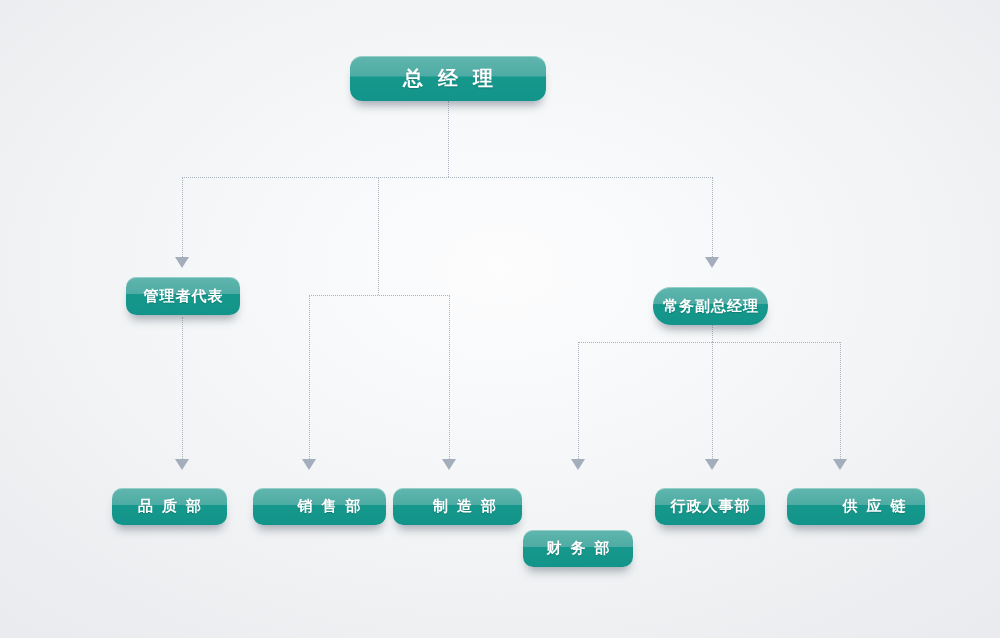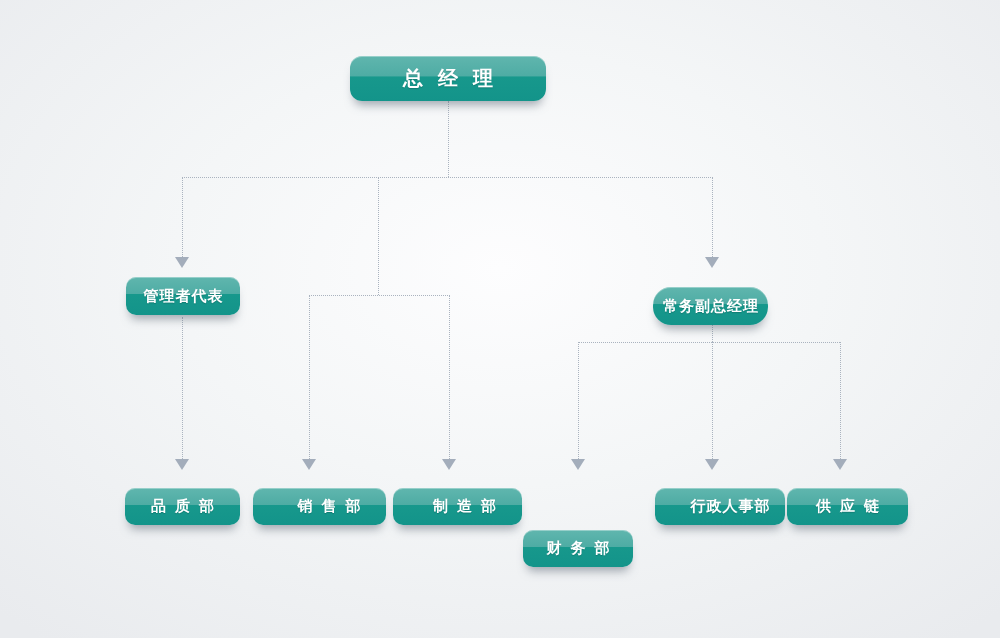--- a/index.html
+++ b/index.html
@@ -87,32 +87,32 @@
     <span class="lbl">总经理</span>
   </div>
 
   <div class="node node-mid tight" style="left:126px; top:277px; width:114px; height:38px;">
     <span class="lbl">管理者代表</span>
   </div>
   <div class="node node-mid tight" style="left:653px; top:287px; width:115px; height:38px;border-radius:18px;">
     <span class="lbl">常务副总经理</span>
   </div>
 
-  <div class="node node-leaf spread3" style="left:125px; top:488px; width:115px; height:37px;">
+  <div class="node node-leaf spread3" style="left:112px; top:488px; width:115px; height:37px;">
     <span class="lbl">品质部</span>
   </div>
   <div class="node node-leaf spread3" style="left:253px; top:488px; width:114px; height:37px;padding-left:19px;">
     <span class="lbl">销售部</span>
   </div>
   <div class="node node-leaf spread3" style="left:393px; top:488px; width:115px; height:37px;padding-left:14px;">
     <span class="lbl">制造部</span>
   </div>
   <div class="node node-leaf spread3" style="left:523px; top:488px; width:110px; height:37px;margin-top:42px;">
     <span class="lbl">财务部</span>
   </div>
-  <div class="node node-leaf tight" style="left:655px; top:488px; width:110px; height:37px;padding-left:20px;">
+  <div class="node node-leaf tight" style="left:655px; top:488px; width:110px; height:37px;">
     <span class="lbl">行政人事部</span>
   </div>
-  <div class="node node-leaf spread3" style="left:787px; top:488px; width:121px; height:37px;">
+  <div class="node node-leaf spread3" style="left:787px; top:488px; width:102px; height:37px;padding-left:36px;">
     <span class="lbl">供应链</span>
   </div>
 
 </div>
 
 </body></html>

